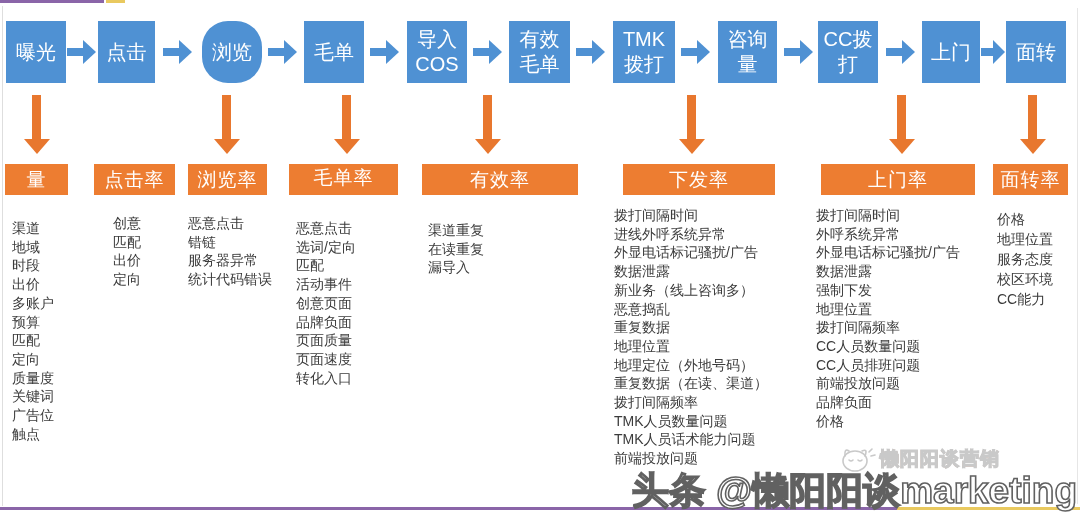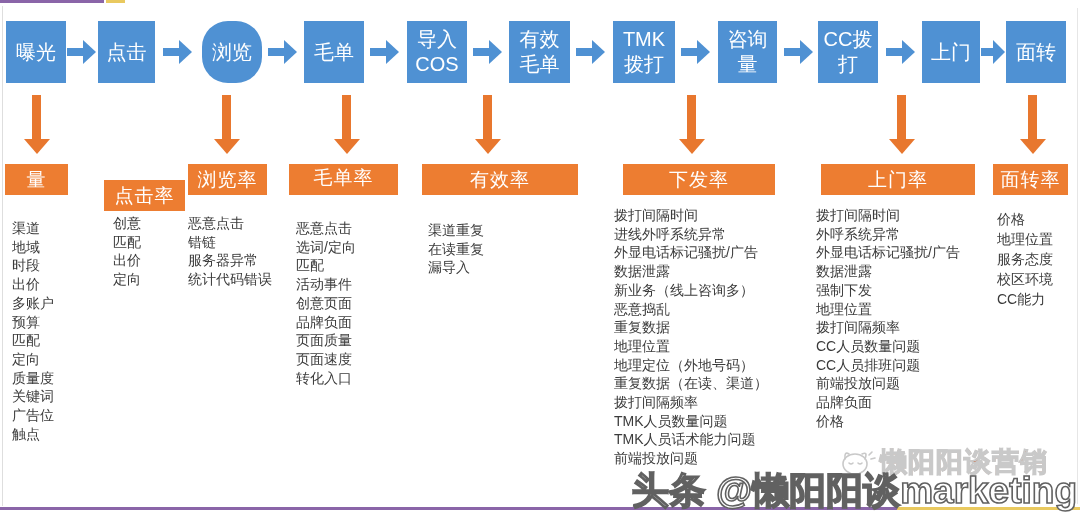--- a/index.html
+++ b/index.html
@@ -43,21 +43,21 @@
     text-align:center;line-height:31px;font-size:19px;letter-spacing:1px;
   }
 
   
   .factor-col{position:absolute;color:#3b3b3b;font-size:14px;line-height:18.7px;white-space:nowrap;}
   .factor-col.loose{line-height:20px;}
 
   
   .wm-small{
     position:absolute;left:838px;top:444px;display:flex;align-items:center;gap:4px;
-    color:#c2410c;font-size:27px;font-weight:700;letter-spacing:1px;
+    color:#c2410c;font-size:19px;font-weight:700;letter-spacing:1px;
     -webkit-text-stroke:1.2px #c9c9c9;
   }
   .wm-large{
     position:absolute;right:3px;top:466px;color:#fff;font-size:37px;font-weight:700;
     -webkit-text-stroke:1.6px #616161;white-space:nowrap;
   }
 </style>
 </head>
 <body>
 
@@ -100,21 +100,21 @@
 
   <div class="v-arrow" style="left:24px;"></div>
   <div class="v-arrow" style="left:214px;"></div>
   <div class="v-arrow" style="left:334px;"></div>
   <div class="v-arrow" style="left:475px;"></div>
   <div class="v-arrow" style="left:679px;"></div>
   <div class="v-arrow" style="left:889px;"></div>
   <div class="v-arrow" style="left:1020px;"></div>
 
   <div class="bar" style="left:5px;width:63px;">量</div>
-  <div class="bar" style="left:104px;width:81px;margin-top:16px;">点击率</div>
+  <div class="bar" style="left:94px;width:81px;">点击率</div>
   <div class="bar" style="left:188px;width:79px;">浏览率</div>
   <div class="bar" style="left:289px;width:109px;font-family:Liberation Mono, monospace;">毛单率</div>
   <div class="bar" style="left:422px;width:156px;">有效率</div>
   <div class="bar" style="left:623px;width:152px;">下发率</div>
   <div class="bar" style="left:821px;width:154px;">上门率</div>
   <div class="bar" style="left:993px;width:75px;">面转率</div>
 
   <div class="factor-col" style="left:12px;top:219px;">
     <div>渠道</div>
     <div>地域</div>

